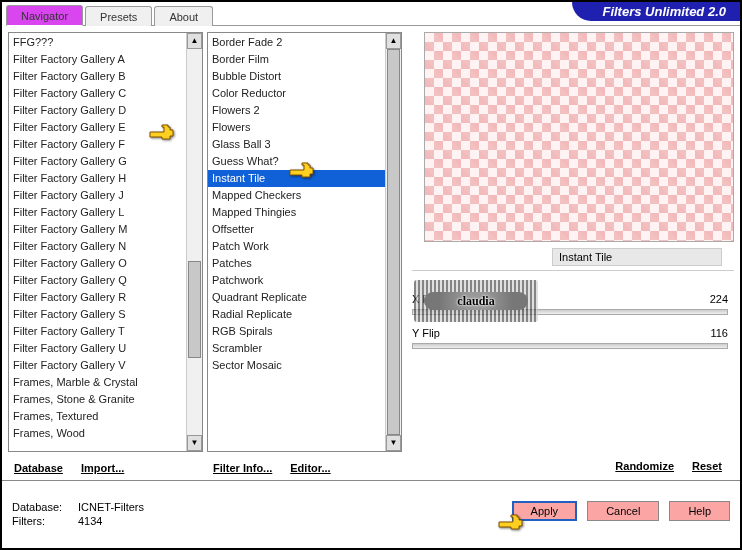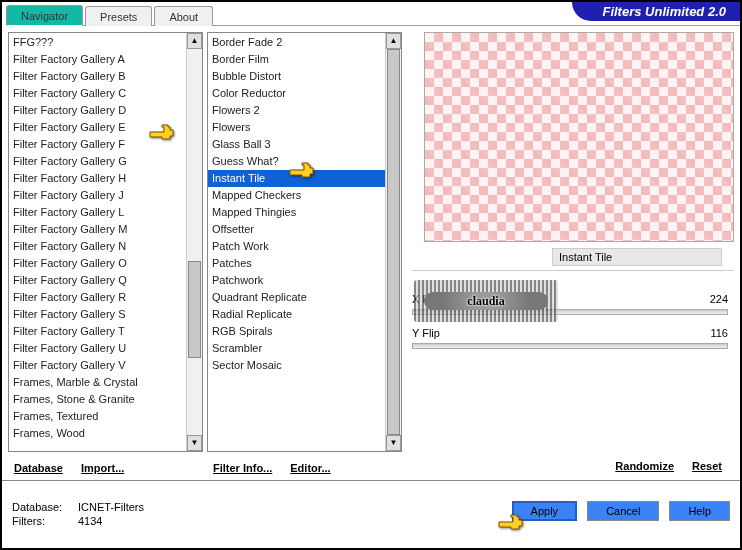--- a/index.html
+++ b/index.html
@@ -1,53 +1,53 @@
 <!DOCTYPE html>
 <html><head>
 <meta charset="utf-8">
 <style>
 * { margin: 0; padding: 0; box-sizing: border-box; font-family: Tahoma, Arial, sans-serif; font-size: 11px; }
 body { background: #fff; width: 742px; height: 550px; overflow: hidden; }
 .outer { border: 2px solid #000; width: 742px; height: 550px; position: relative; background: #fff; }
 .title-banner { position: absolute; top: 0; right: 0; background: #2020b0; color: #fff; font-weight: bold; font-style: italic; font-size: 13px; padding: 2px 14px 2px 30px; border-bottom-left-radius: 20px; }
 .tabs { display: flex; align-items: flex-end; height: 24px; margin-left: 4px; border-bottom: 1px solid #999; }
 .tab { padding: 4px 14px 3px 14px; border: 1px solid #999; border-bottom: none; background: #f0f0f0; border-top-left-radius: 3px; border-top-right-radius: 3px; margin-right: 2px; position: relative; top: 1px; color: #333; }
-.tab.active { background: #14b8a6; border-bottom: 1px solid #fff; font-weight: normal; }
+.tab.active { background: #d946ef; border-bottom: 1px solid #fff; font-weight: normal; }
 .content { display: flex; padding: 6px 6px 0 6px; height: 454px; position: relative; }
 .col-left { width: 195px; display: flex; flex-direction: column; }
 .col-mid { width: 195px; display: flex; flex-direction: column; margin-left: 4px; }
 .col-right { flex: 1; margin-left: 10px; position: relative; }
 .listbox { flex: 1; border: 1px solid #888; background: #fff; overflow: hidden; position: relative; display: flex; }
 .list-items { flex: 1; overflow: hidden; padding: 1px 0; }
 .list-item { padding: 1px 4px; white-space: nowrap; color: #222; cursor: default; line-height: 15px; }
 .list-item.selected { background: #1060d8; color: #fff; }
 .scrollbar { width: 16px; background: #f0f0f0; border-left: 1px solid #ccc; position: relative; }
 .sb-btn { height: 16px; background: #e0e0e0; border: 1px solid #999; display: flex; align-items: center; justify-content: center; }
 .sb-track { position: absolute; top: 16px; bottom: 16px; left: 0; right: 0; }
 .sb-thumb { position: absolute; left: 1px; right: 1px; background: #c8c8c8; border: 1px solid #888; }
 .bottom-row { display: flex; gap: 6px; padding: 6px 0 2px 0; }
 .link-btn { font-weight: bold; padding: 4px 6px; cursor: default; text-decoration: underline; color: #000; }
-.btn { padding: 3px 18px; border: 1px solid #888; background: #3b82f6; font-family: Tahoma, sans-serif; cursor: default; }
+.btn { padding: 3px 18px; border: 1px solid #888; background: #fca5a5; font-family: Tahoma, sans-serif; cursor: default; }
 .btn.default { border: 2px solid #2060c0; padding: 2px 17px; }
 .preview { width: 310px; height: 210px; border: 1px solid #aaa; position: relative; overflow: hidden; background-image:
   linear-gradient(45deg, rgba(230,130,130,0.5) 25%, transparent 25%, transparent 75%, rgba(230,130,130,0.5) 75%),
   linear-gradient(45deg, rgba(230,130,130,0.5) 25%, rgba(255,230,230,0.5) 25%, rgba(255,230,230,0.5) 75%, rgba(230,130,130,0.5) 75%);
   background-size: 18px 18px; background-position: 0 0, 9px 9px; margin-left: auto; }
 .preview-label { margin-top: 6px; margin-left: 140px; background: #e8e8e8; padding: 2px 6px; width: 170px; border: 1px solid #ccc; }
 .sliders { margin-top: 20px; padding-right: 6px; }
 .slider-row { display: flex; justify-content: space-between; padding: 2px 0; }
 .slider-track { height: 6px; background: linear-gradient(#ccc,#eee); border: 1px solid #aaa; margin: 2px 0 10px 0; position: relative; }
 .footer { border-top: 1px solid #888; padding: 20px 10px 4px 10px; display: flex; justify-content: space-between; align-items: flex-start; }
 .footer-left { display: flex; flex-direction: column; gap: 2px; }
 .footer-row { display: flex; gap: 6px; }
 .footer-key { width: 60px; }
 .footer-right { display: flex; gap: 10px; align-items: center; }
 .pointer { position: absolute; width: 30px; height: 22px; z-index: 50; pointer-events: none; }
 .pointer svg { filter: drop-shadow(1px 1px 1px rgba(0,0,0,0.5)); }
-.watermark { position: absolute; left: 412px; top: 278px; width: 144px; height: 42px; z-index: 60; display: flex; align-items: center; justify-content: center; }
+.watermark { position: absolute; left: 412px; top: 278px; width: 124px; height: 42px; z-index: 60; display: flex; align-items: center; justify-content: center; }
 .watermark-bg { position: absolute; inset: 0; background: repeating-linear-gradient(90deg, #333 0 2px, #ccc 2px 4px); opacity: 0.6; border-radius: 3px; }
 .watermark-mid { position: absolute; left: 10px; right: 10px; top: 12px; bottom: 12px; background: radial-gradient(circle, #999 20%, #777 70%); border-radius: 10px; }
 .watermark span { position: relative; color: #000; font-family: cursive; font-size: 12px; font-weight: bold; text-shadow: 0 0 3px #fff, 0 0 2px #fff; }
 .sep { height: 1px; background: #ccc; margin: 4px 0; }
 .arrow { font-size: 8px; line-height: 1; }
 </style>
 </head>
 <body>
 
 <div class="outer">

